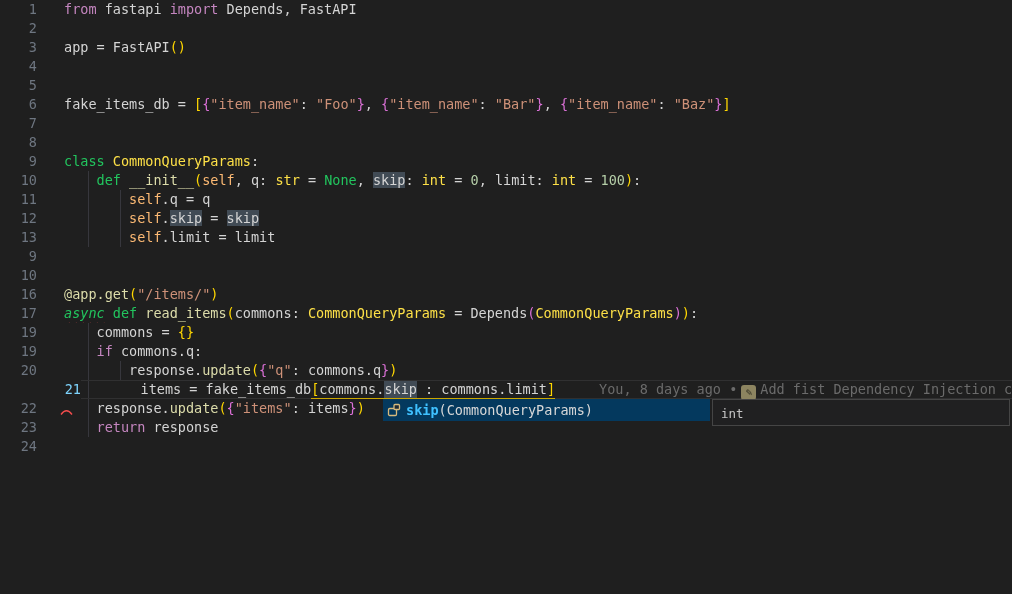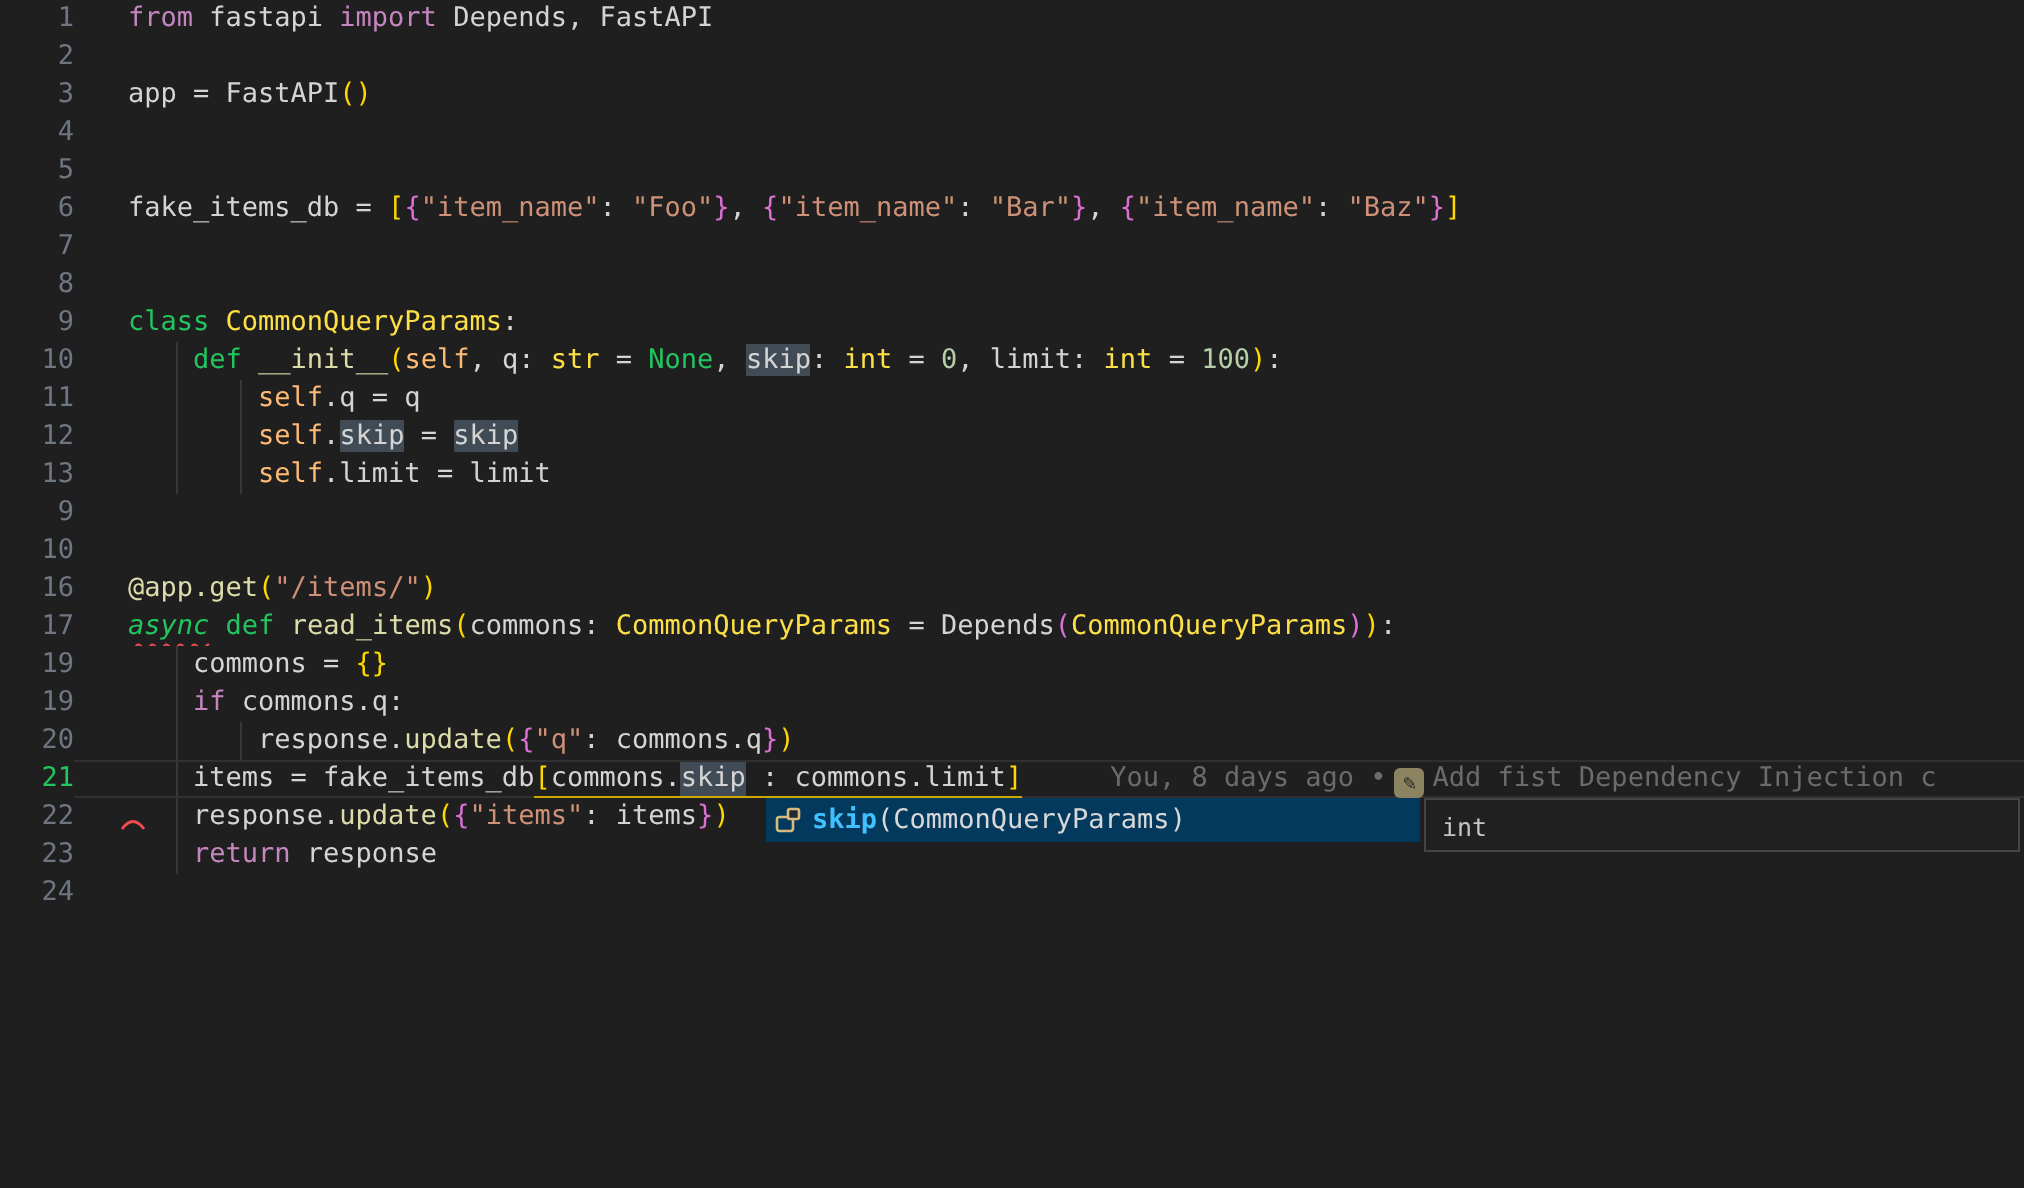--- a/index.html
+++ b/index.html
@@ -3,21 +3,21 @@
 <meta charset="utf-8">
 <style>
   html,body{margin:0;padding:0;background:#1f1f1f;}
   #app{position:relative;width:1012px;height:594px;overflow:hidden;
        font-family:"DejaVu Sans Mono","Liberation Mono",monospace;
        font-size:13.5px;line-height:19px;background:#1f1f1f;}
   
   #lines{position:absolute;left:0;top:0;width:100%;}
   .row{display:flex;height:19px;white-space:pre;overflow:hidden;}
   .ln{flex:0 0 37px;width:37px;text-align:right;color:#6e7681;user-select:none;}
-  .ln.active{color:#22c55e;}
+  .ln.active{color:#7dd3fc;padding-left:44px;}
   .code{flex:1 1 auto;padding-left:27px;color:#d4d4d4;position:relative;}
   .code.active{box-shadow:inset 0 1px 0 #303031, inset 0 -1px 0 #303031;}
   
   .kw{color:#c586c0}.kw2{color:#22c55e}.type{color:#fde047}.str{color:#ce9178}
   .num{color:#b5cea8}.fn{color:#dcdcaa}.deco{color:#dcdcaa}
   .b1{color:#ffd700}.b2{color:#da70d6}.pl{color:#d4d4d4}.self{color:#fdba74}
   .hl{background:#414b55;}
   .sq{text-decoration-line:underline;text-decoration-style:wavy;
       text-decoration-color:#f14c4c;text-decoration-thickness:1px;text-underline-offset:3.5px;font-style:italic;}
   .ul{border-bottom:1.5px solid #cca700;padding-bottom:1px;}

